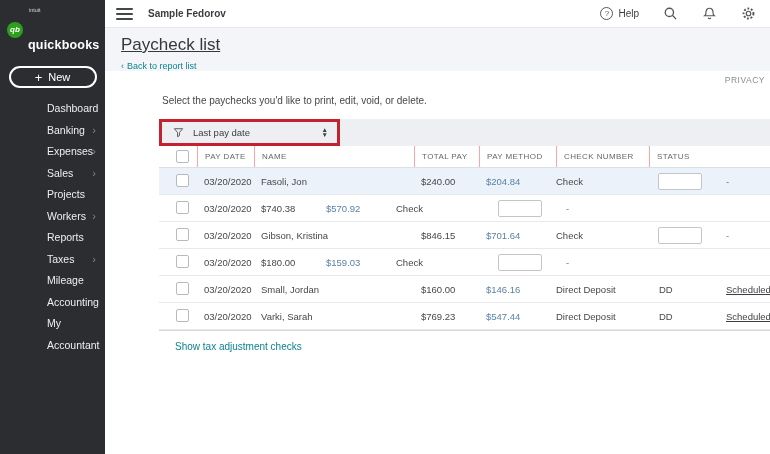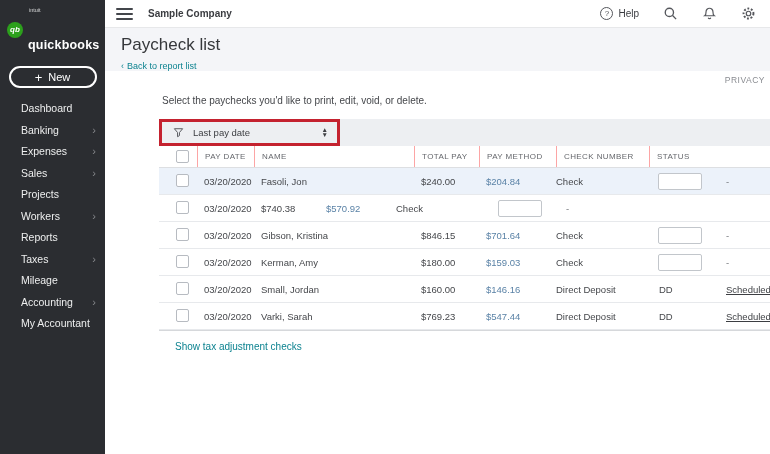--- a/index.html
+++ b/index.html
@@ -14,42 +14,42 @@
   .logo-mark { width:16px; height:16px; border-radius:50%; background:#2ca01c; color:#fff;
     font-size:8px; font-weight:bold; display:flex; align-items:center; justify-content:center; font-style:italic; }
   .logo-text { display:flex; flex-direction:column; line-height:1; }
   .logo-parent { font-size:5.5px; color:#d7d8d9; margin-bottom:1px; margin-left:1px; }
   .logo-name { font-size:12.5px; font-weight:bold; color:#fff; letter-spacing:.2px;margin-top:24px; }
   .new-btn { display:flex; align-items:center; justify-content:center; gap:6px;
     width:88px; height:22px; margin:9px auto 6px auto; background:transparent;
     border:2px solid #fff; border-radius:12px; color:#fff; font-size:11px; cursor:pointer;
     font-family:"Liberation Sans", sans-serif; }
   .new-plus { font-size:13px; font-weight:normal; line-height:1; }
-  .nav { margin-top:10px; }
+  .nav { margin-top:10px;padding-left:26px; }
   .nav-item { position:relative; height:21.5px; line-height:21.5px; padding-left:21px;
     font-size:10.5px; color:#eeefef; cursor:pointer; }
   .nav-item .chev { position:absolute; right:9px; top:0; color:#85878b; font-size:11px; }
 
   
   .topbar { position:absolute; left:105px; top:0; width:665px; height:28px; background:#fff;
     border-bottom:1px solid #e7e8ea; display:flex; align-items:center; padding:0 14px 0 11px; }
   .hamburger { width:17px; display:flex; flex-direction:column; gap:3px; cursor:pointer; }
   .hamburger span { display:block; height:2px; background:#43464b; border-radius:1px; }
   .company { font-size:10px; font-weight:bold; color:#3a3c40; margin-left:15px; }
   .top-right { margin-left:auto; display:flex; align-items:center; gap:24px; color:#55575c; }
   .help-wrap { display:flex; align-items:center; gap:5px; cursor:pointer; }
   .help-circle { width:13px; height:13px; border:1.2px solid #55575c; border-radius:50%;
     font-size:8px; display:flex; align-items:center; justify-content:center; }
   .help-label { font-size:10px; color:#3a3c40; }
   .tb-icon { width:15px; height:15px; cursor:pointer; color:#55575c; }
 
   
   .page-head { position:absolute; left:105px; top:28px; width:665px; height:43px;
     background:#f4f5f8; padding:7px 16px 0 16px; }
-  .page-title { font-size:17px; color:#36383b; font-weight:400; }
+  .page-title { font-size:17px; color:#36383b; font-weight:400;text-decoration:underline; }
   .back-link { font-size:9px; color:#0d8390; margin-top:3px; display:inline-flex; gap:3px; cursor:pointer; }
 
   
   .content { position:absolute; left:118px; top:71px; width:665px; height:383px; background:#fff;margin-left:28px; }
   .privacy-row { position:absolute; top:2px; right:13px; display:flex; align-items:center; gap:6px; }
   .privacy-label { font-size:8.5px; color:#8a8c91; letter-spacing:.5px; }
   .toggle { position:relative; width:27px; height:14px; background:#606268; border-radius:7px; cursor:pointer; }
   .toggle-knob { position:absolute; left:1px; top:1px; width:12px; height:12px; background:#fff; border-radius:50%; }
   .instruction { font-size:10px; color:#45474b; margin:24px 0 13px 16px; }
 
@@ -120,21 +120,21 @@
       <div class="nav-item"><span>My Accountant</span></div>
     </nav>
   </aside>
 
   <header class="topbar">
     <div class="hamburger">
         <span></span>
         <span></span>
         <span></span>
       </div>
-    <span class="company">Sample Company</span>
+    <span class="company">Sample Fedorov</span>
     <div class="top-right">
       <div class="help-wrap">
         <span class="help-circle">?</span>
         <span class="help-label">Help</span>
       </div>
       <svg class="tb-icon" viewBox="0 0 20 20" fill="none" stroke="currentColor" stroke-width="1.8">
         <circle cx="8.5" cy="8.5" r="5.5"></circle>
           <path d="M12.8 12.8L17.5 17.5"></path>
       </svg>
       <svg class="tb-icon" viewBox="0 0 20 20" fill="none" stroke="currentColor" stroke-width="1.6">
@@ -227,21 +227,20 @@
           <div class="cell c3">$846.15</div>
           <div class="cell c4 netpay">$701.64</div>
           <div class="cell c5">Check</div>
           <div class="cell c6"><input class="check-input" style=""></div>
           <div class="cell c7 dash">-</div>
         </div>
 
         <div class="row">
           <div class="cell c0"><input type="checkbox" class="cb" style=""></div>
           <div class="cell c1">03/20/2020</div>
-          <div class="cell c2">Kerman, Amy</div>
           <div class="cell c3">$180.00</div>
           <div class="cell c4 netpay">$159.03</div>
           <div class="cell c5">Check</div>
           <div class="cell c6"><input class="check-input" style=""></div>
           <div class="cell c7 dash">-</div>
         </div>
 
         <div class="row">
           <div class="cell c0"><input type="checkbox" class="cb" style=""></div>
           <div class="cell c1">03/20/2020</div>

